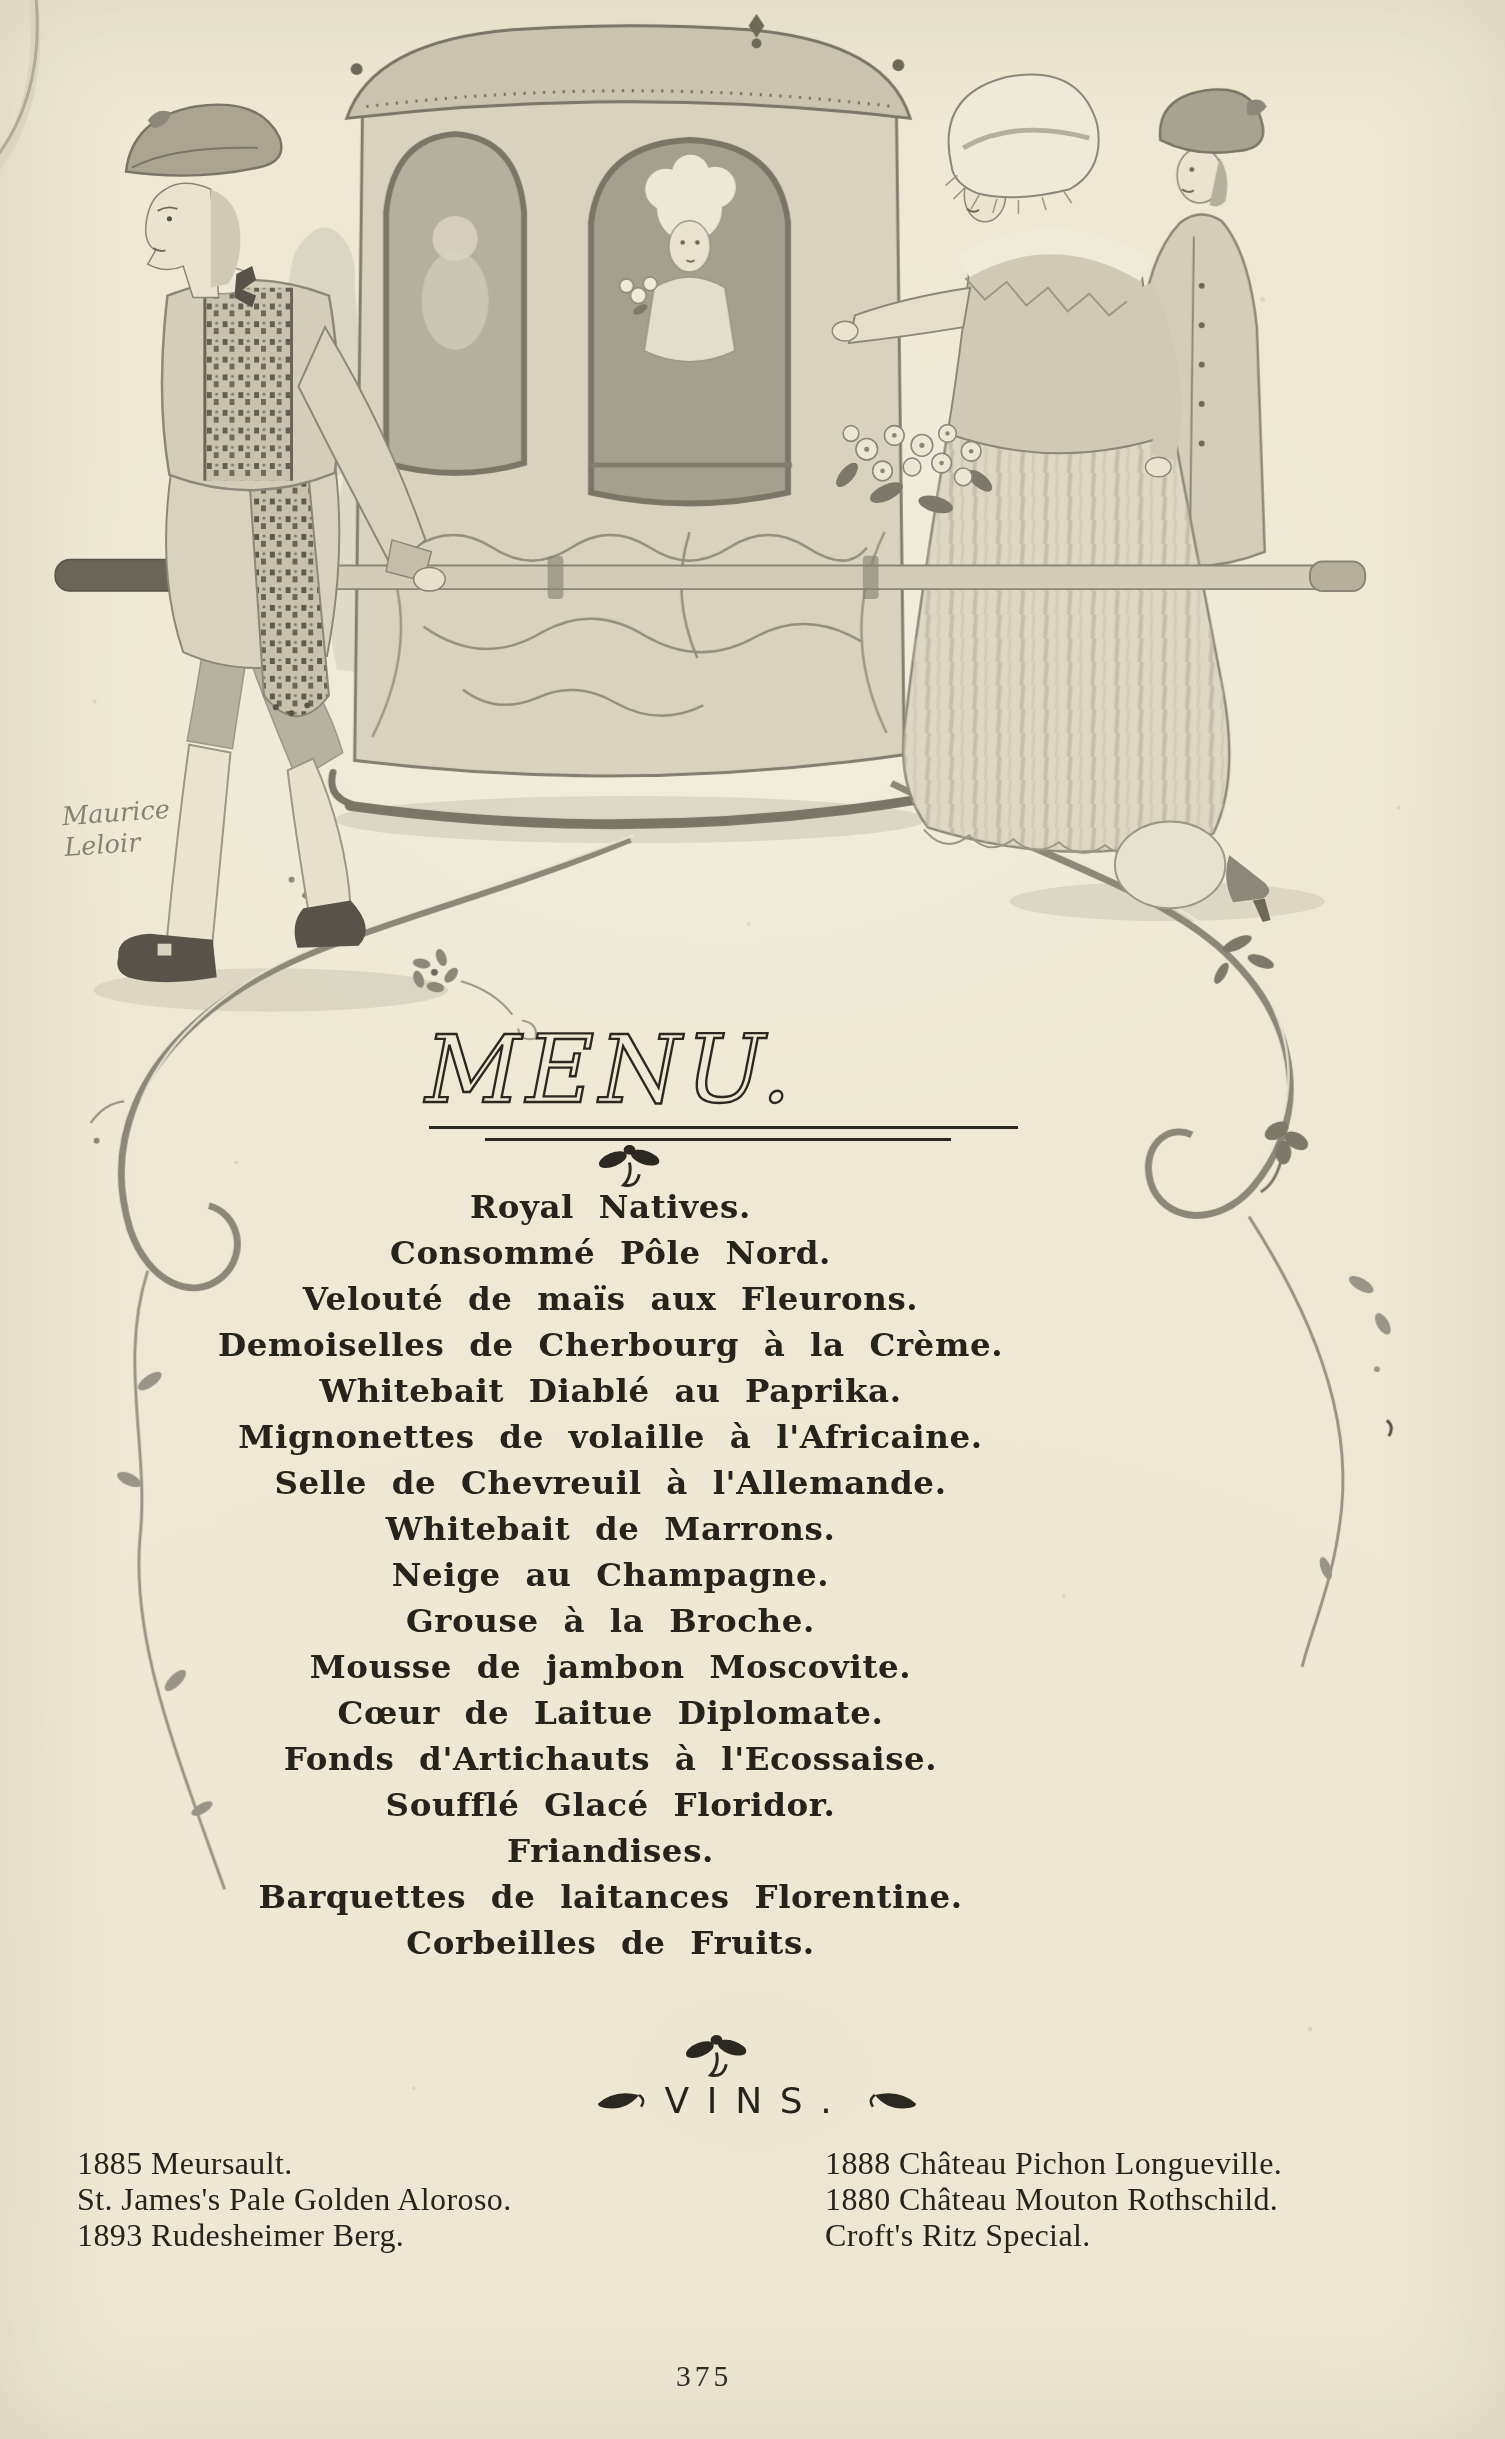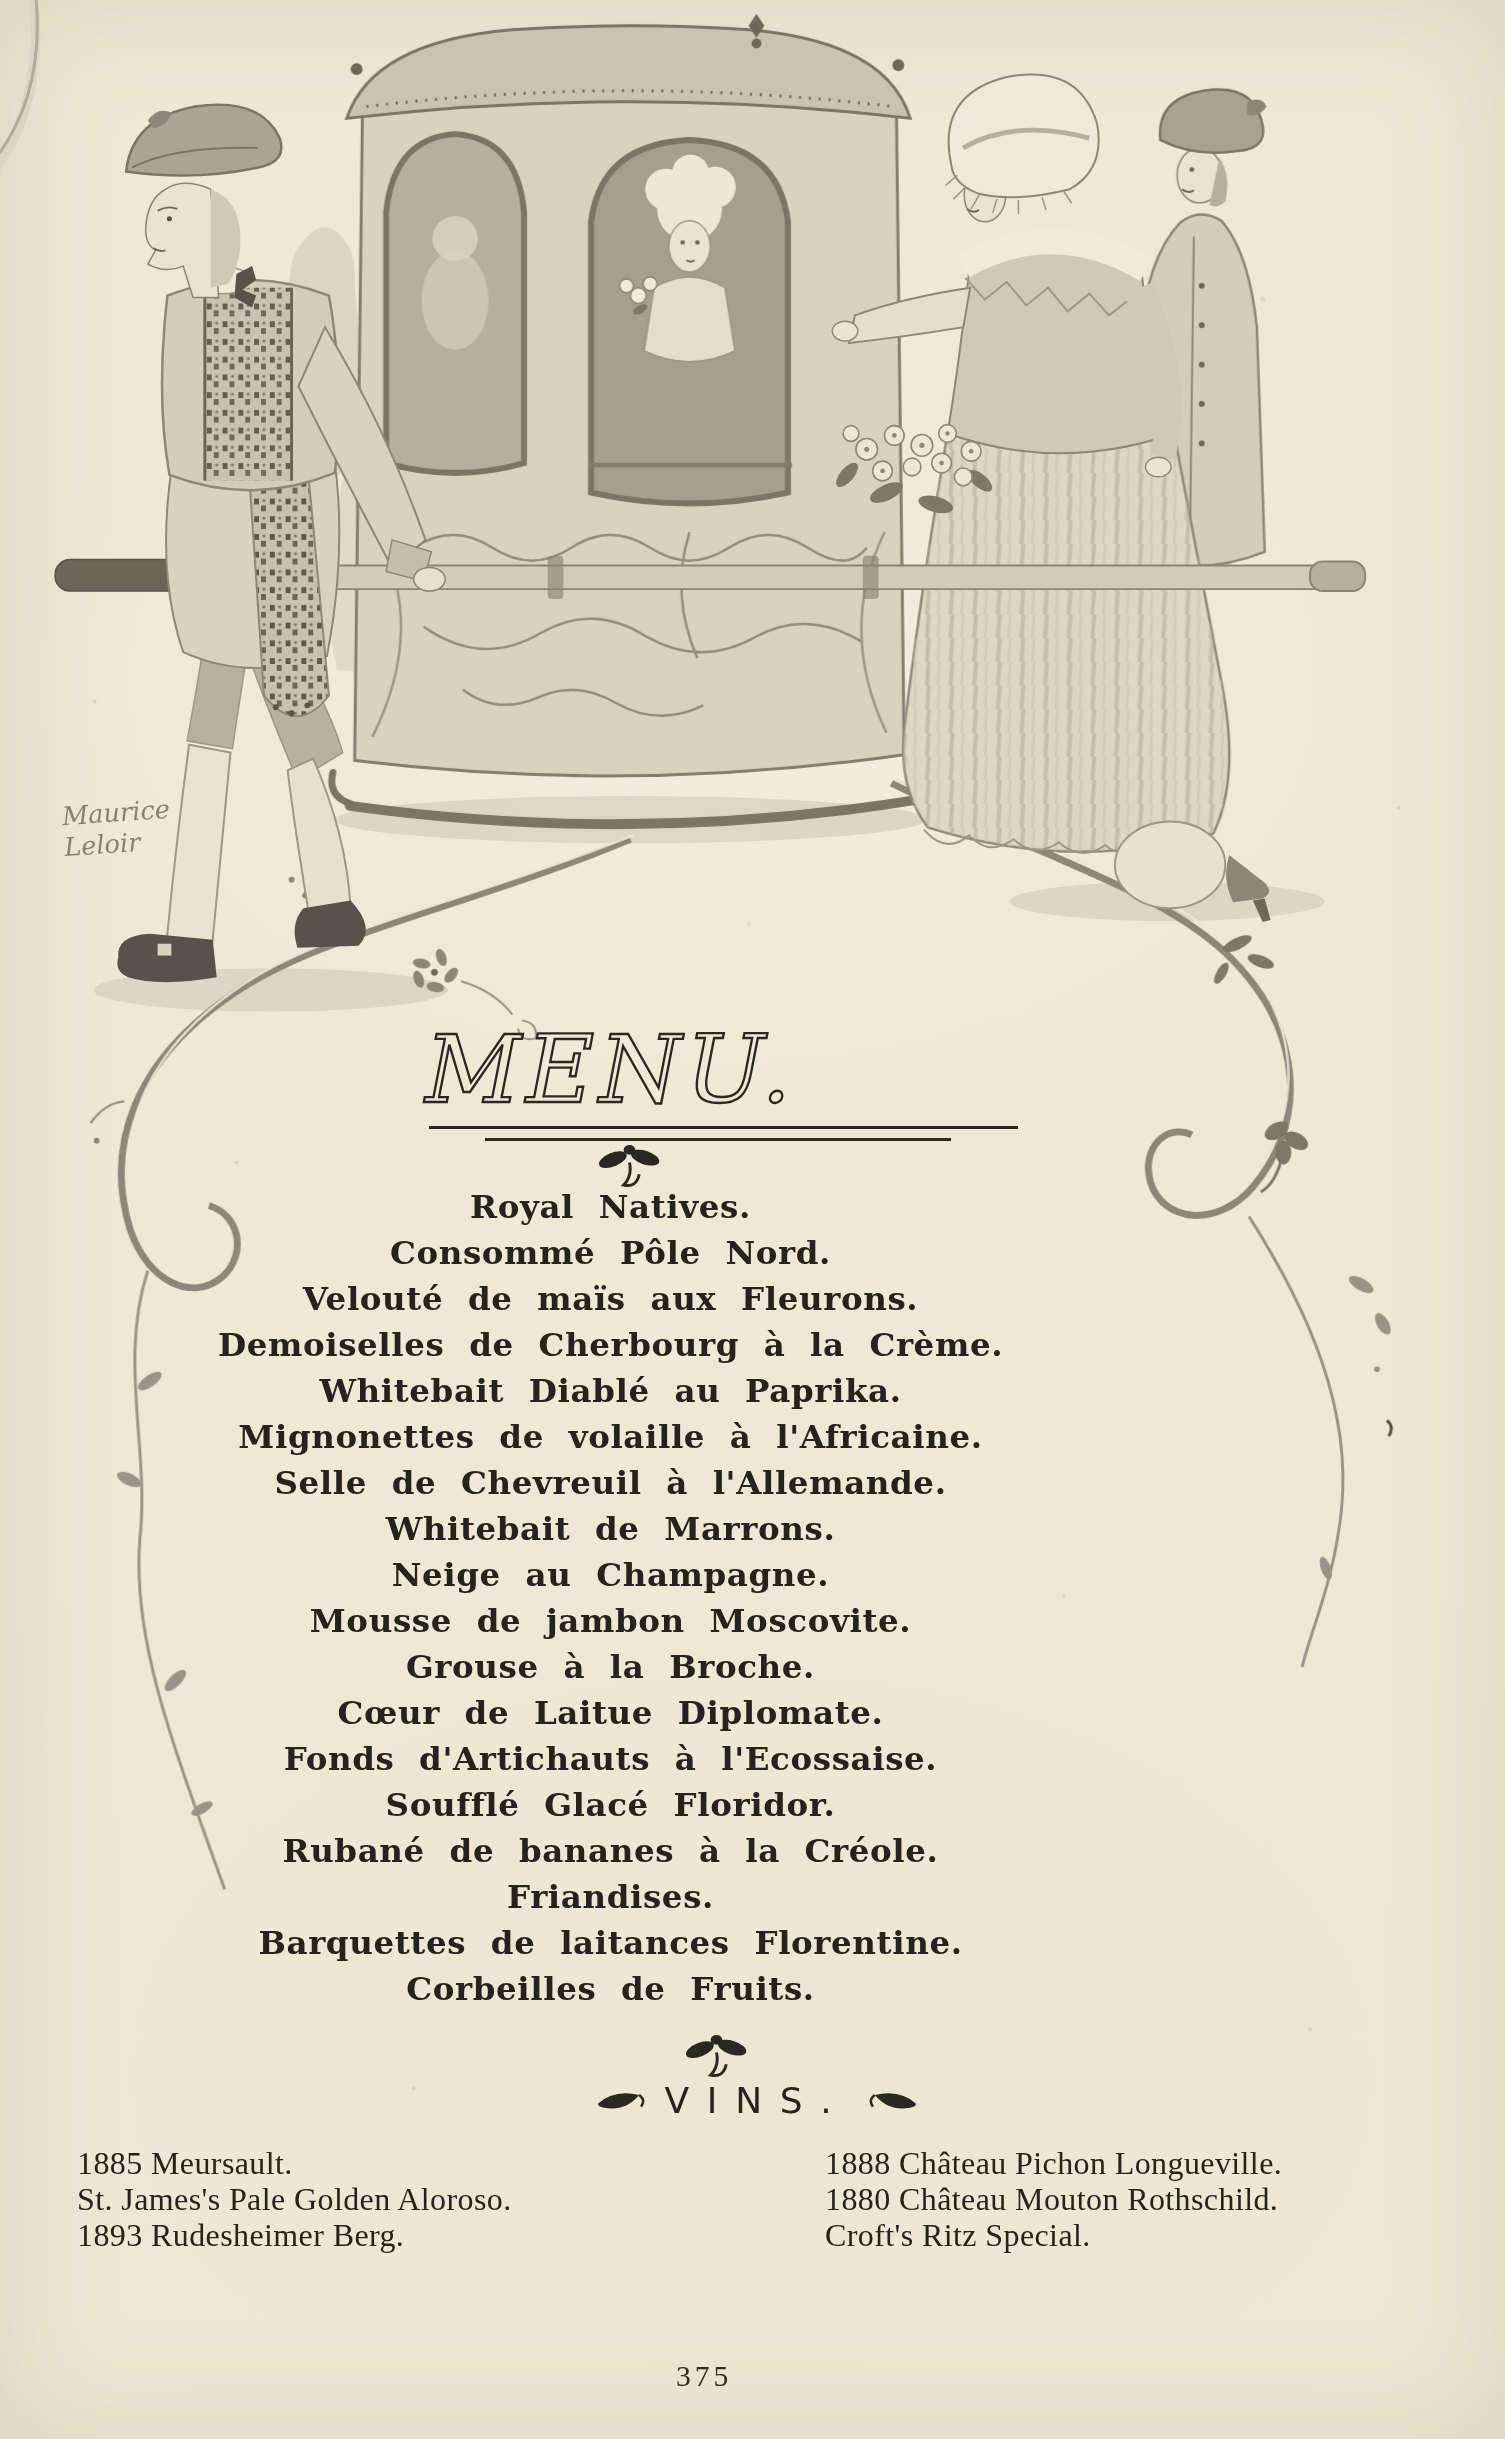--- a/index.html
+++ b/index.html
@@ -375,26 +375,25 @@
   <div class="menu-list">
     <div>Royal Natives.</div>
     <div>Consommé Pôle Nord.</div>
     <div>Velouté de maïs aux Fleurons.</div>
     <div>Demoiselles de Cherbourg à la Crème.</div>
     <div>Whitebait Diablé au Paprika.</div>
     <div>Mignonettes de volaille à l'Africaine.</div>
     <div>Selle de Chevreuil à l'Allemande.</div>
     <div>Whitebait de Marrons.</div>
     <div>Neige au Champagne.</div>
+    <div>Grouse à la Broche.</div>
     <div>Mousse de jambon Moscovite.</div>
-    <div>Grouse à la Broche.</div>
     <div>Cœur de Laitue Diplomate.</div>
     <div>Fonds d'Artichauts à l'Ecossaise.</div>
     <div>Soufflé Glacé Floridor.</div>
-    <div>Rubané de bananes à la Créole.</div>
     <div>Friandises.</div>
     <div>Barquettes de laitances Florentine.</div>
     <div>Corbeilles de Fruits.</div>
   </div>
 
   <svg class="fleuron fleuron-2" width="79" height="45" viewBox="0 0 80 46">
     <g fill="#2b2822">
       <ellipse cx="24" cy="17" rx="15" ry="7" transform="rotate(-22 24 17)"></ellipse>
       <ellipse cx="57" cy="15" rx="15" ry="7" transform="rotate(18 57 15)"></ellipse>
       <ellipse cx="41" cy="7" rx="6" ry="5"></ellipse>

